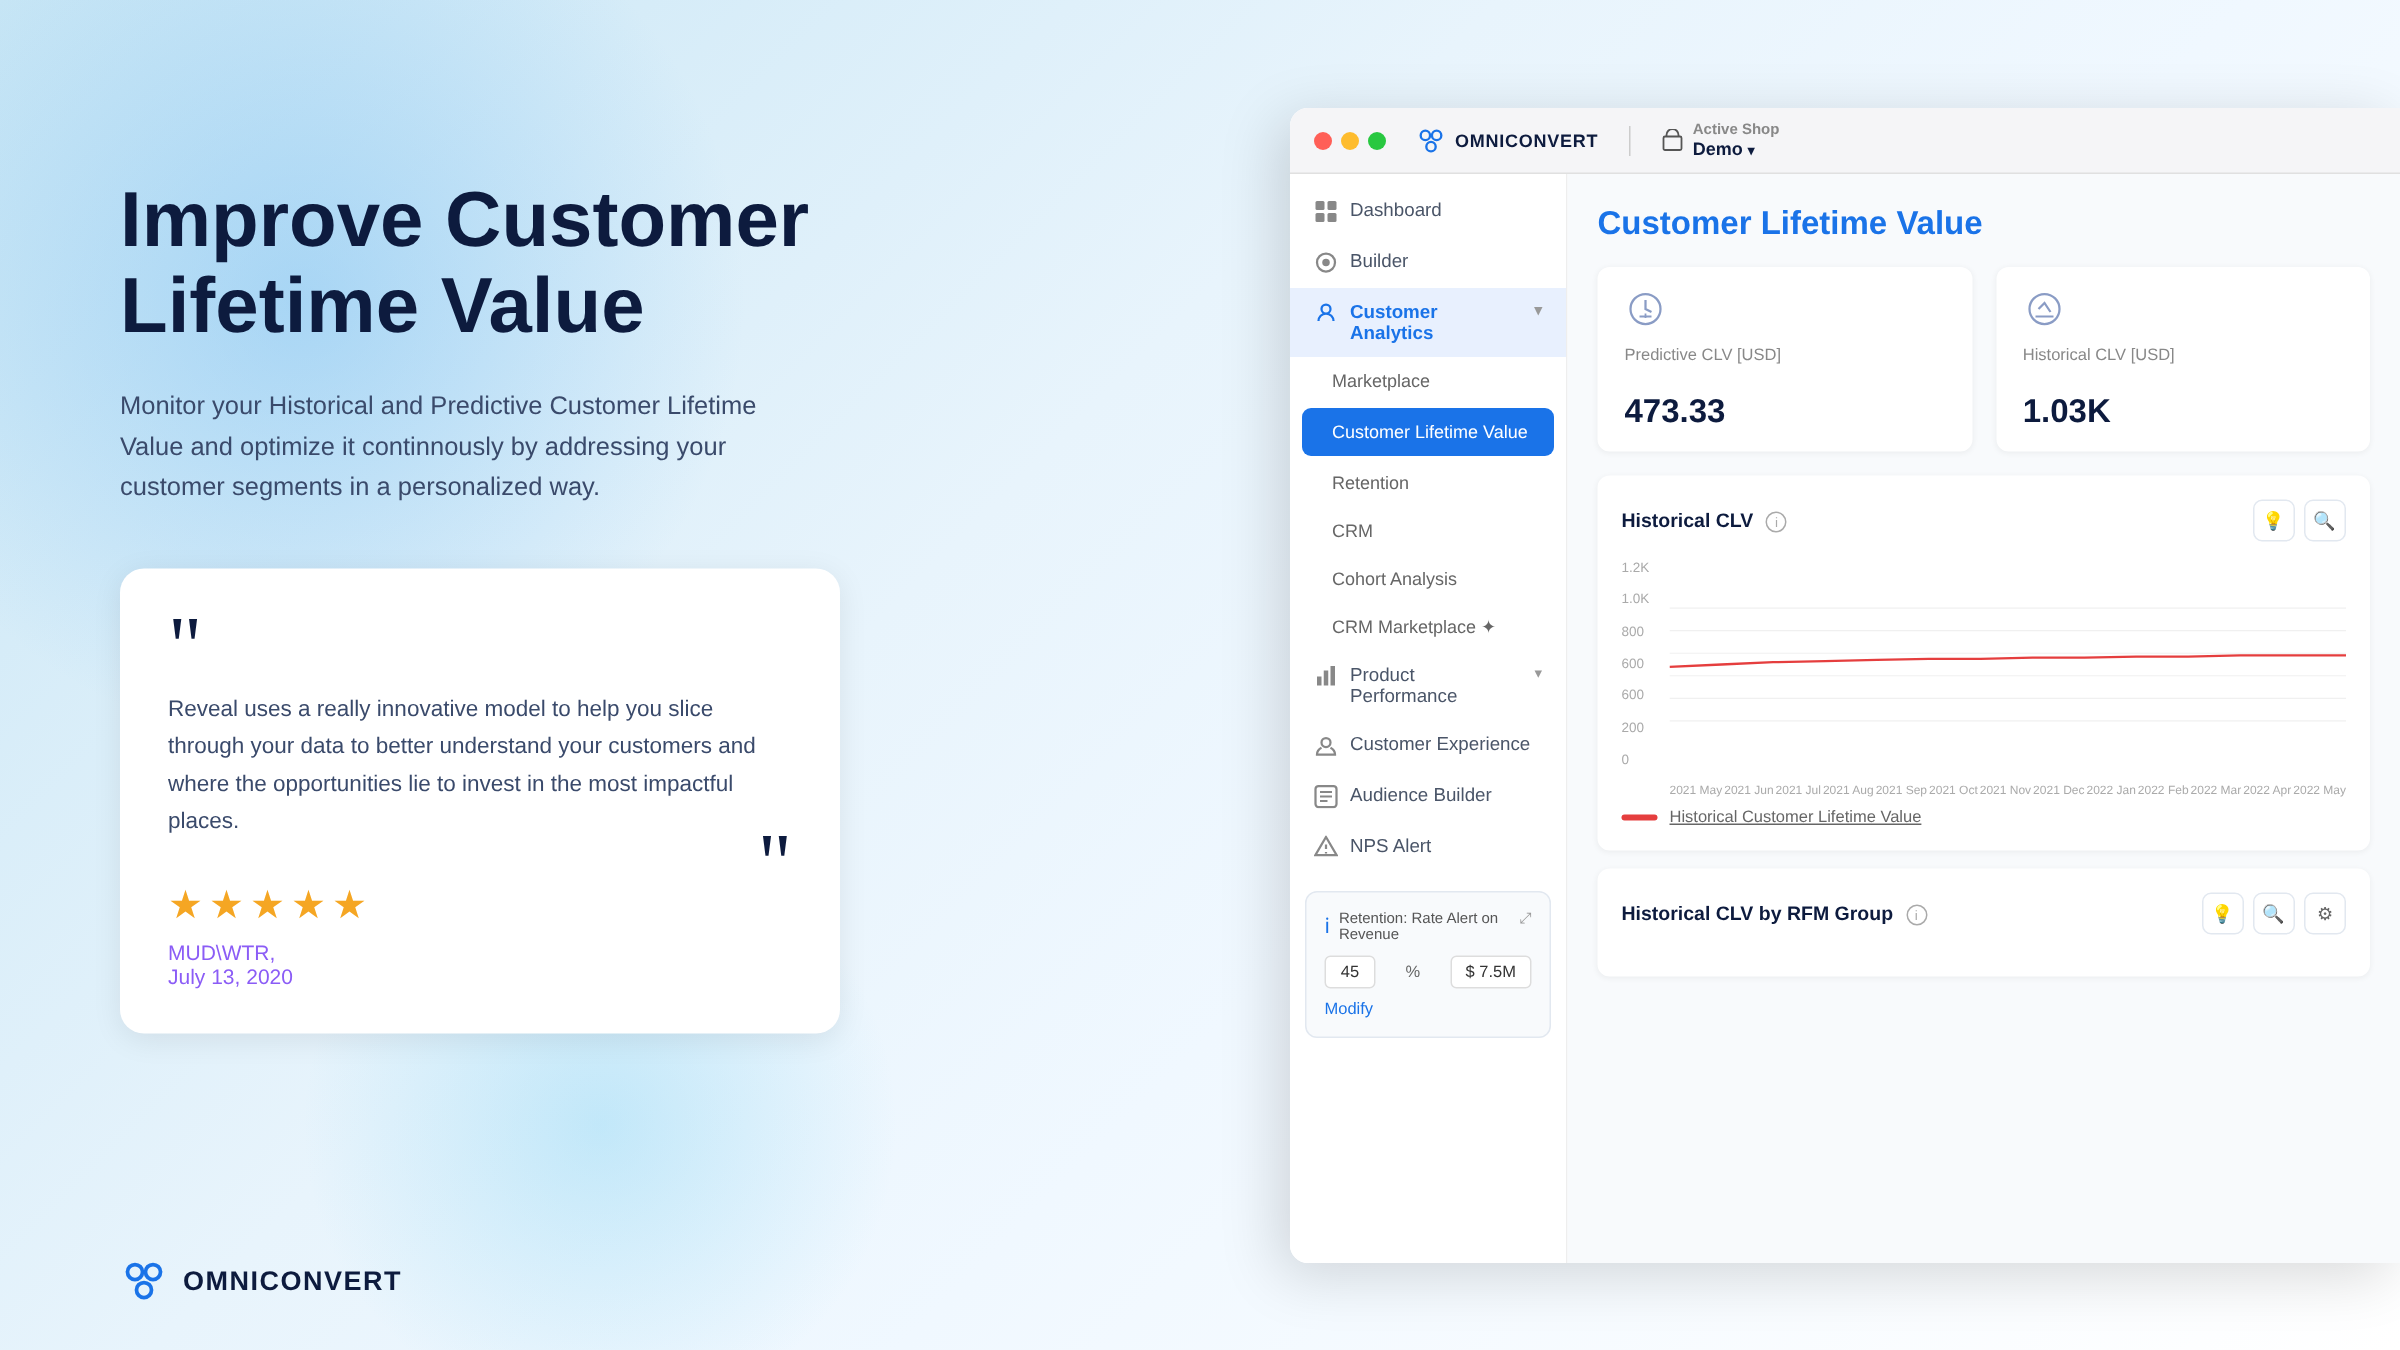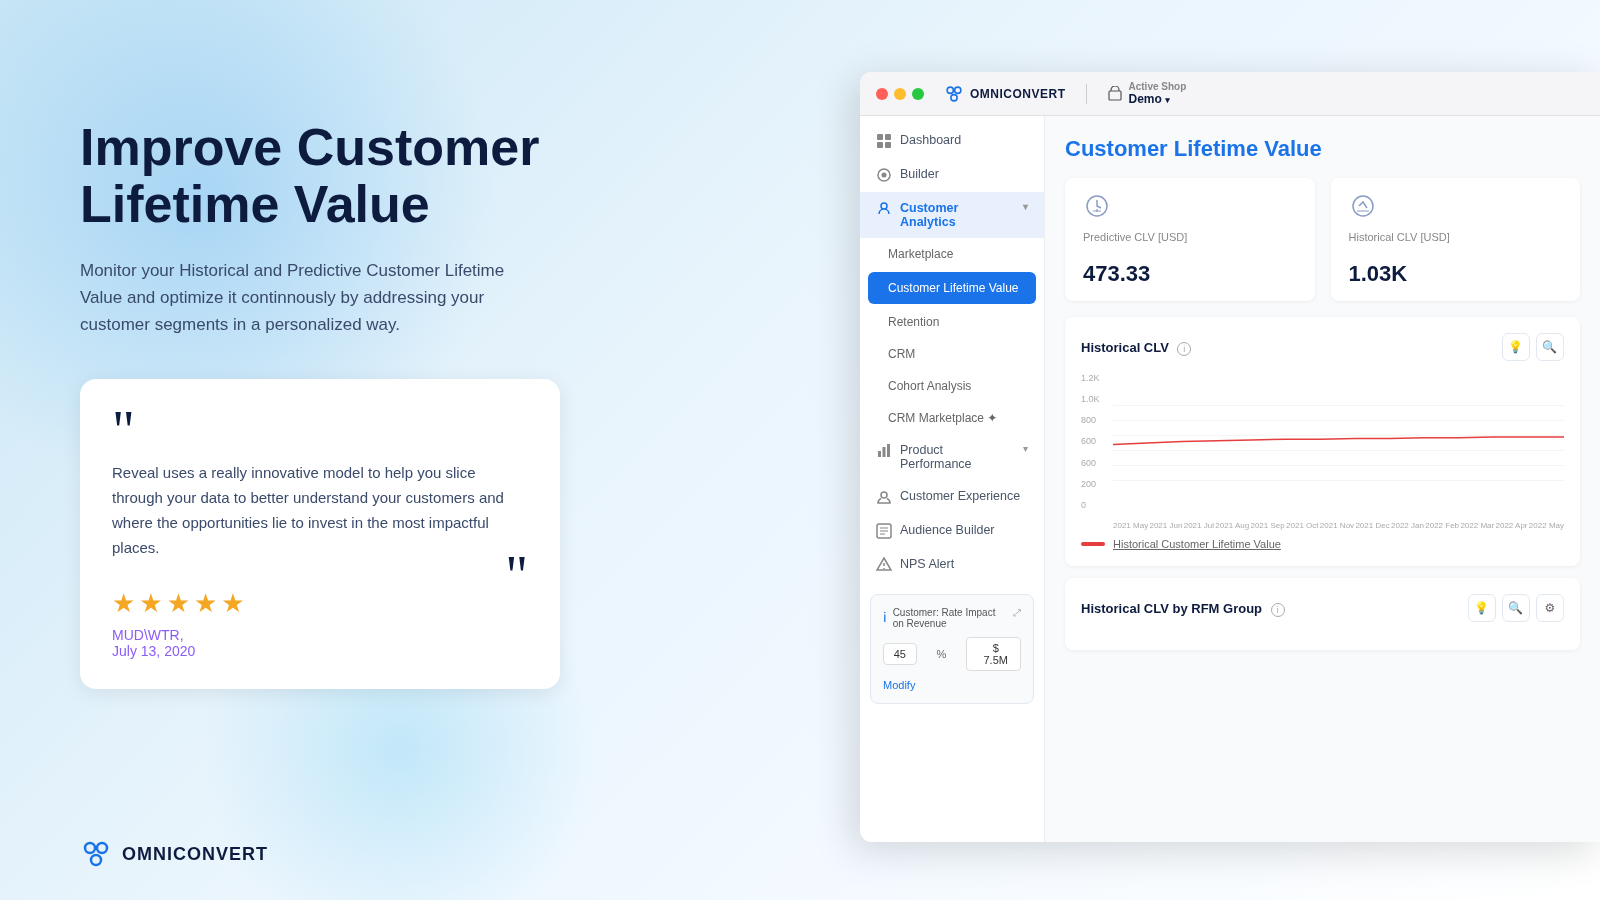--- a/index.html
+++ b/index.html
@@ -268,21 +268,20 @@
       border-radius: 4px;
       padding: 4px 8px;
       font-size: 11px;
       color: #333;
       width: 40px;
       text-align: center;
     }
 
     .widget-input-wide {
       width: 68px;
-      padding-left: 12px;
     }
 
     .widget-modify {
       color: #1a73e8;
       font-size: 11px;
       cursor: pointer;
     }
 
     
     .main-content {
@@ -583,21 +582,21 @@
         <svg class="nav-icon" viewBox="0 0 16 16">
             <path d="M8 1 L15 13 H1 Z" fill="none" stroke="#888" stroke-width="1.5"></path>
             <path d="M8 6v3M8 11v1" stroke="#888" stroke-width="1.5"></path>
           </svg>
         <span>NPS Alert</span>
       </div>
 
       <div class="sidebar-widget">
         <div style="display:flex;align-items:flex-start;gap:6px;">
           <span style="color:#1a73e8;font-size:14px;">ℹ</span>
-          <span style="font-size:10px;color:#555;flex:1;">Customer: Rate Impact on Revenue</span>
+          <span style="font-size:10px;color:#555;flex:1;">Retention: Rate Alert on Revenue</span>
           <span style="color:#999;font-size:10px;cursor:pointer;">⤢</span>
         </div>
         <div class="widget-row" style="margin-top:8px;">
           <div class="widget-input">45</div>
           <span style="font-size:11px;color:#666;">%</span>
           <div class="widget-input widget-input-wide">$ 7.5M</div>
         </div>
         <div class="widget-modify">Modify</div>
       </div>
     </div>

